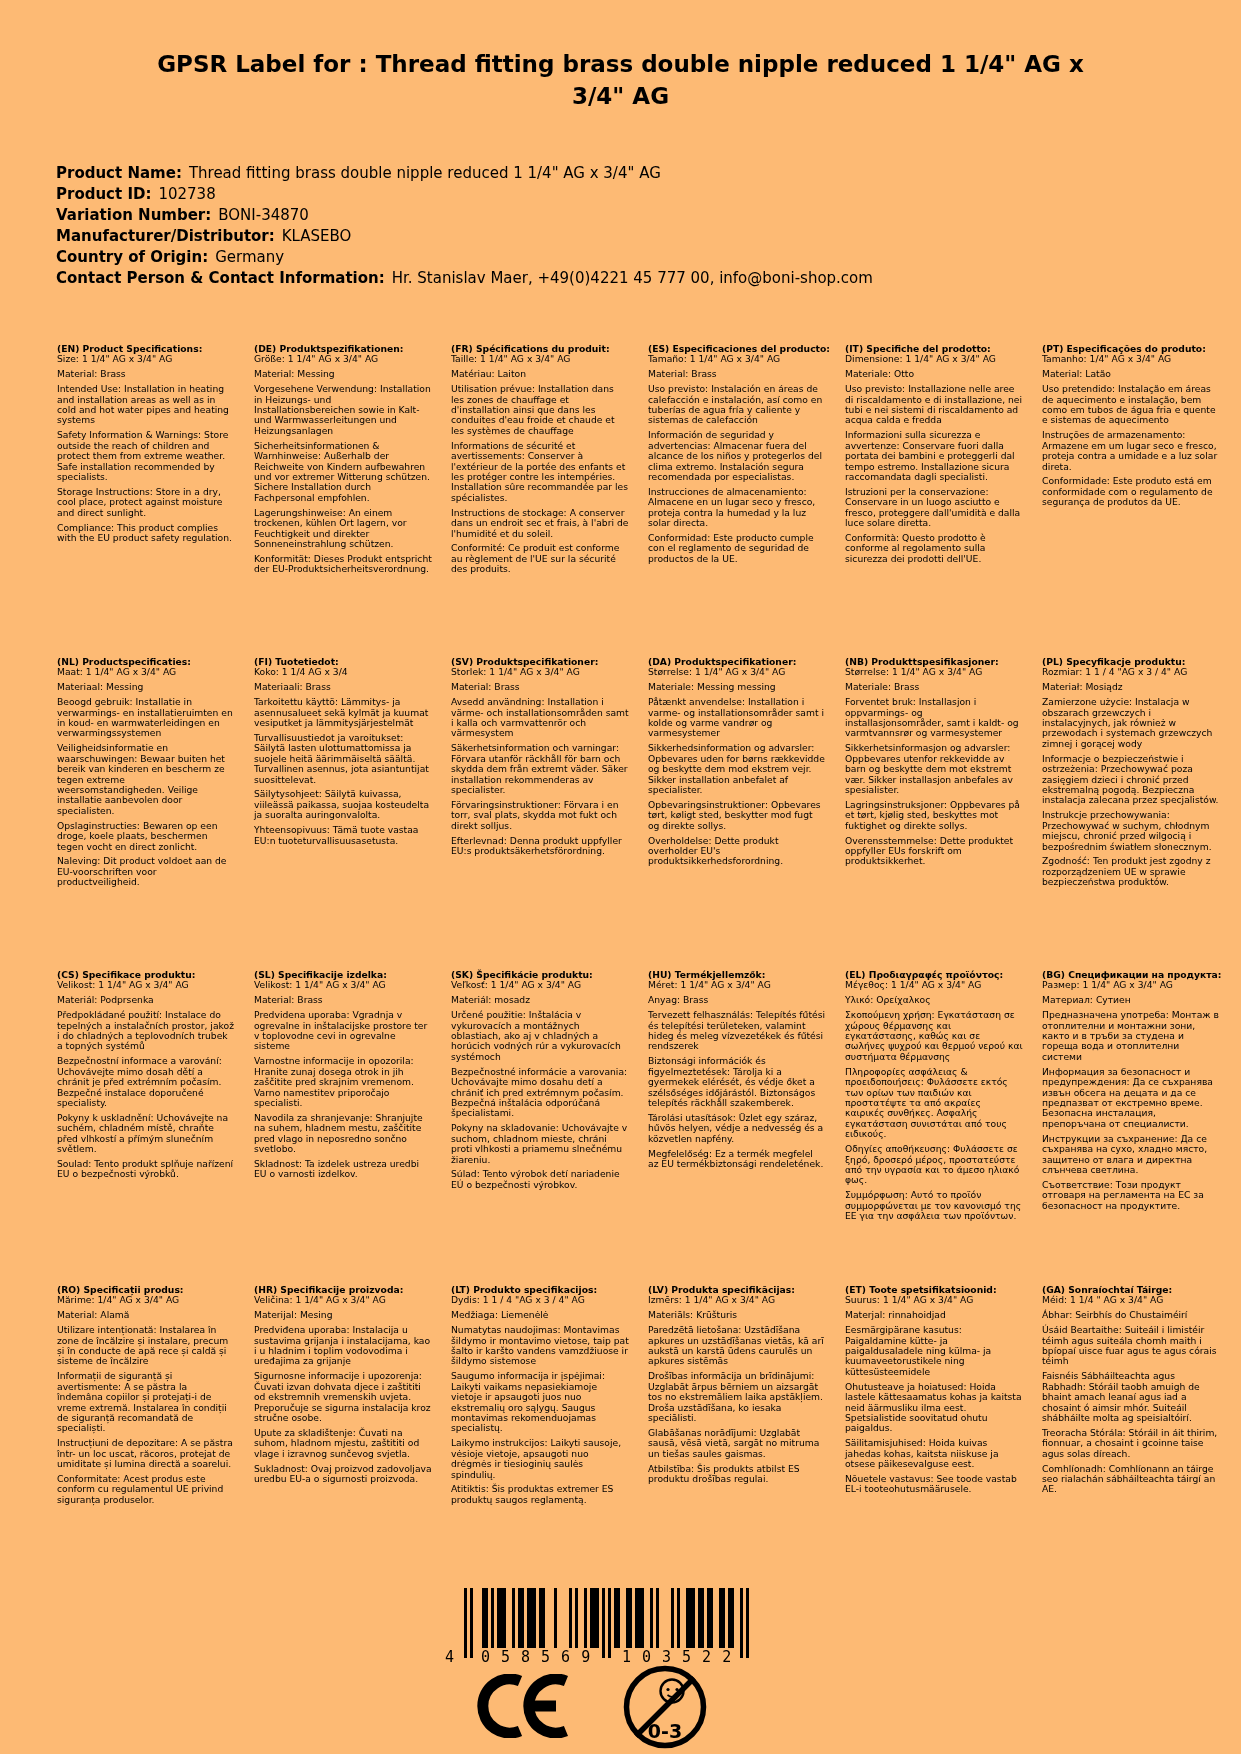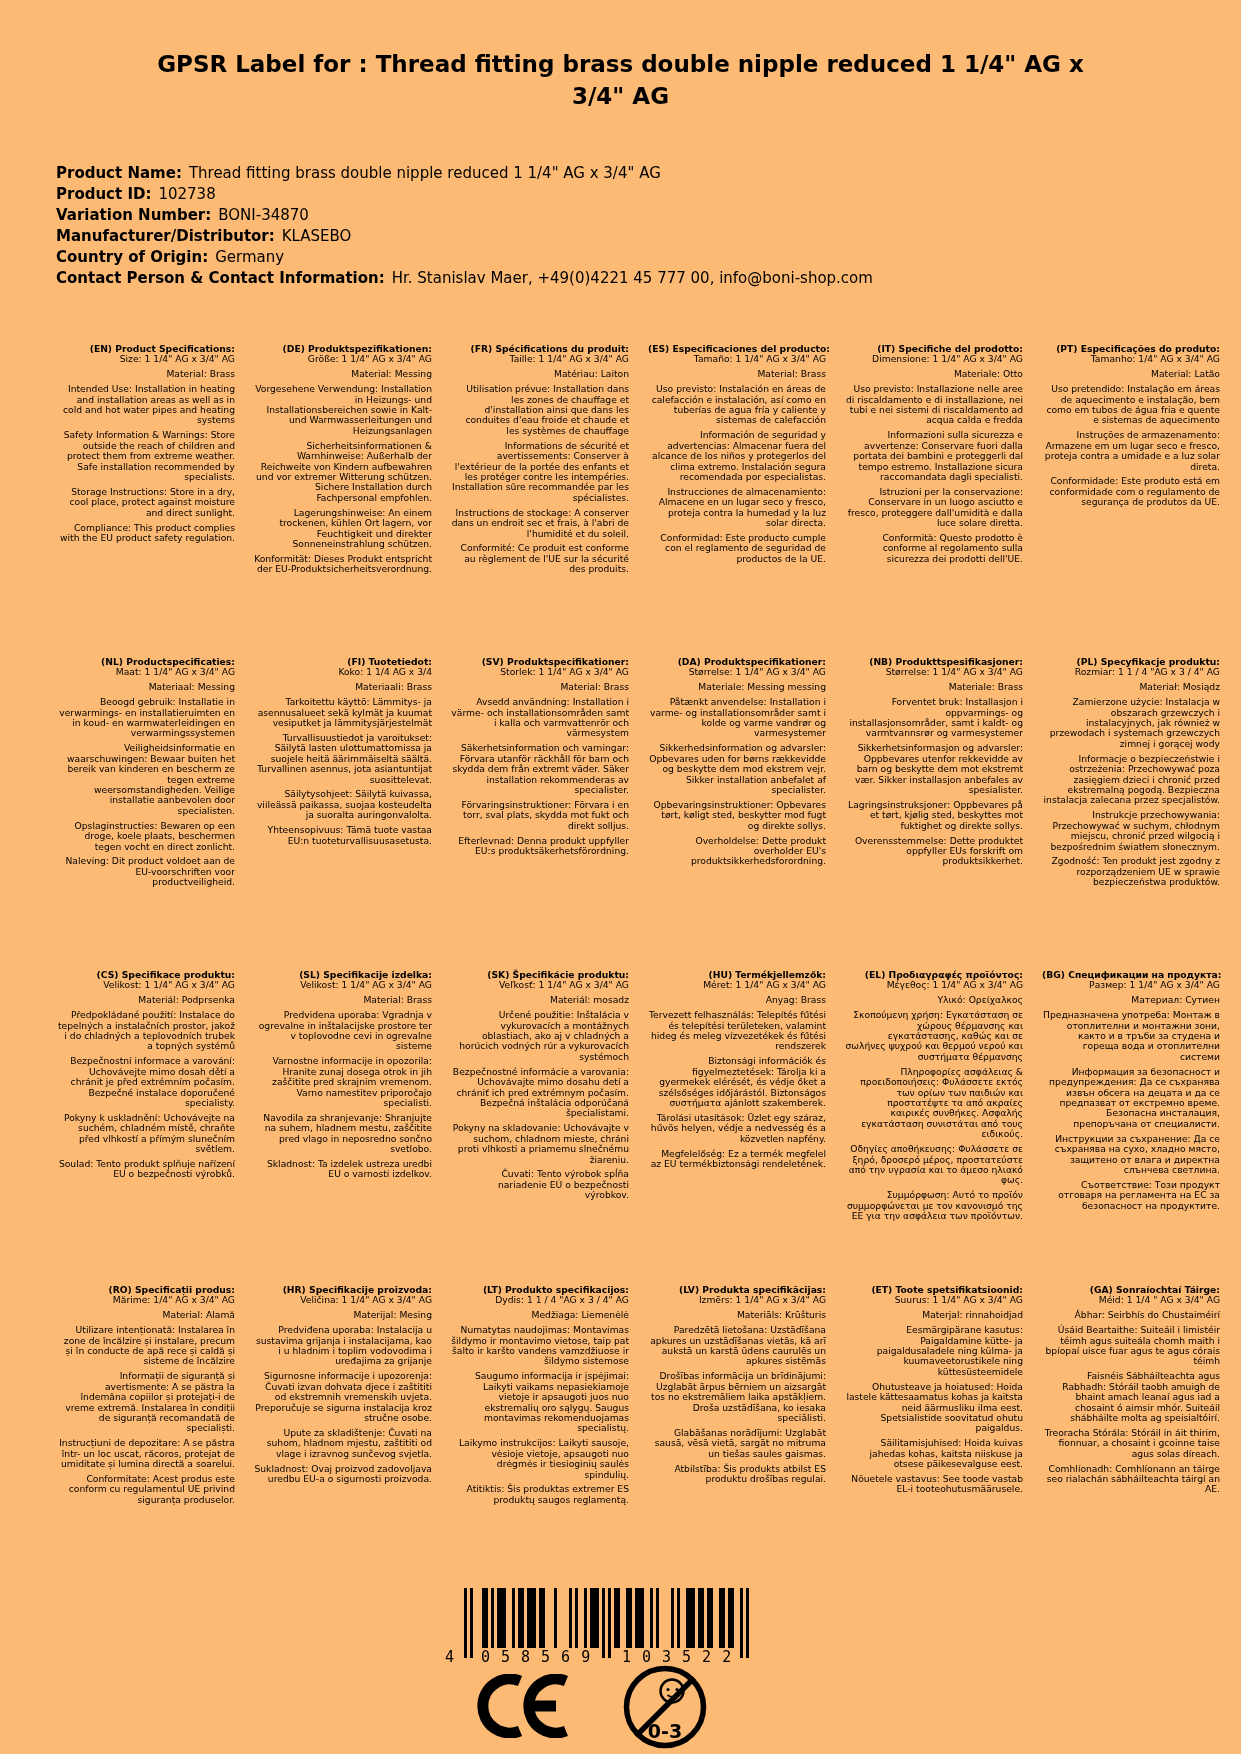--- a/index.html
+++ b/index.html
@@ -12,21 +12,21 @@
     position:absolute; top:48px; left:0; width:100%; padding:0 155px;
     text-align:center; font-size:23px; line-height:32px; font-weight:bold;
   }
   .product-info { position:absolute; top:163px; left:56px; font-size:15px; line-height:21px; }
   .pi-row { white-space:nowrap; }
   .pi-label { font-weight:bold; margin-right:7px; }
   .spec-grid {
     position:absolute; top:344px; left:57px;
     display:grid; grid-template-columns:repeat(6,178px); column-gap:19px;
     grid-template-rows:313px 313px 315px auto;
-    font-size:9.2px; line-height:10.4px;text-align:right;
+    font-size:9.2px; line-height:10.4px;
   }
   .spec-cell h3 { font-size:9.2px; line-height:10.4px; font-weight:bold; white-space:nowrap; margin:0; }
   .spec-cell p { margin:0 0 4.5px 0; overflow-wrap:break-word; }
   .barcode { position:absolute; left:445px; top:1588px; width:310px; height:84px; }
   .bc-bars { display:block; margin-left:19px; }
   .bc-digits span {
     position:absolute; top:60px; font-family:"DejaVu Sans Mono","Liberation Mono",monospace;
     font-size:15px; color:#000;
   }
   .bc-lead { left:0; }
@@ -177,28 +177,28 @@
         <p>Navodila za shranjevanje: Shranjujte na suhem, hladnem mestu, zaščitite pred vlago in neposredno sončno svetlobo.</p>
         <p>Skladnost: Ta izdelek ustreza uredbi EU o varnosti izdelkov.</p>
       </div>
       <div class="spec-cell">
         <h3>(SK) Špecifikácie produktu:</h3>
         <p>Veľkosť: 1 1/4" AG x 3/4" AG</p>
         <p>Materiál: mosadz</p>
         <p>Určené použitie: Inštalácia v vykurovacích a montážnych oblastiach, ako aj v chladných a horúcich vodných rúr a vykurovacích systémoch</p>
         <p>Bezpečnostné informácie a varovania: Uchovávajte mimo dosahu detí a chrániť ich pred extrémnym počasím. Bezpečná inštalácia odporúčaná špecialistami.</p>
         <p>Pokyny na skladovanie: Uchovávajte v suchom, chladnom mieste, chráni proti vlhkosti a priamemu slnečnému žiareniu.</p>
-        <p>Čuvati: Tento výrobok spĺňa nariadenie EÚ o bezpečnosti výrobkov.</p>
+        <p>Súlad: Tento výrobok detí nariadenie EÚ o bezpečnosti výrobkov.</p>
       </div>
       <div class="spec-cell">
         <h3>(HU) Termékjellemzők:</h3>
         <p>Méret: 1 1/4" AG x 3/4" AG</p>
         <p>Anyag: Brass</p>
         <p>Tervezett felhasználás: Telepítés fűtési és telepítési területeken, valamint hideg és meleg vízvezetékek és fűtési rendszerek</p>
-        <p>Biztonsági információk és figyelmeztetések: Tárolja ki a gyermekek elérését, és védje őket a szélsőséges időjárástól. Biztonságos συστήματα ajánlott szakemberek.</p>
+        <p>Biztonsági információk és figyelmeztetések: Tárolja ki a gyermekek elérését, és védje őket a szélsőséges időjárástól. Biztonságos telepítés räckhåll szakemberek.</p>
         <p>Tárolási utasítások: Üzlet egy száraz, hűvös helyen, védje a nedvesség és a közvetlen napfény.</p>
         <p>Megfelelőség: Ez a termék megfelel az EU termékbiztonsági rendeletének.</p>
       </div>
       <div class="spec-cell">
         <h3>(EL) Προδιαγραφές προϊόντος:</h3>
         <p>Μέγεθος: 1 1/4" AG x 3/4" AG</p>
         <p>Υλικό: Ορείχαλκος</p>
         <p>Σκοπούμενη χρήση: Εγκατάσταση σε χώρους θέρμανσης και εγκατάστασης, καθώς και σε σωλήνες ψυχρού και θερμού νερού και συστήματα θέρμανσης</p>
         <p>Πληροφορίες ασφάλειας &amp; προειδοποιήσεις: Φυλάσσετε εκτός των ορίων των παιδιών και προστατέψτε τα από ακραίες καιρικές συνθήκες. Ασφαλής εγκατάσταση συνιστάται από τους ειδικούς.</p>
         <p>Οδηγίες αποθήκευσης: Φυλάσσετε σε ξηρό, δροσερό μέρος, προστατεύστε από την υγρασία και το άμεσο ηλιακό φως.</p>

